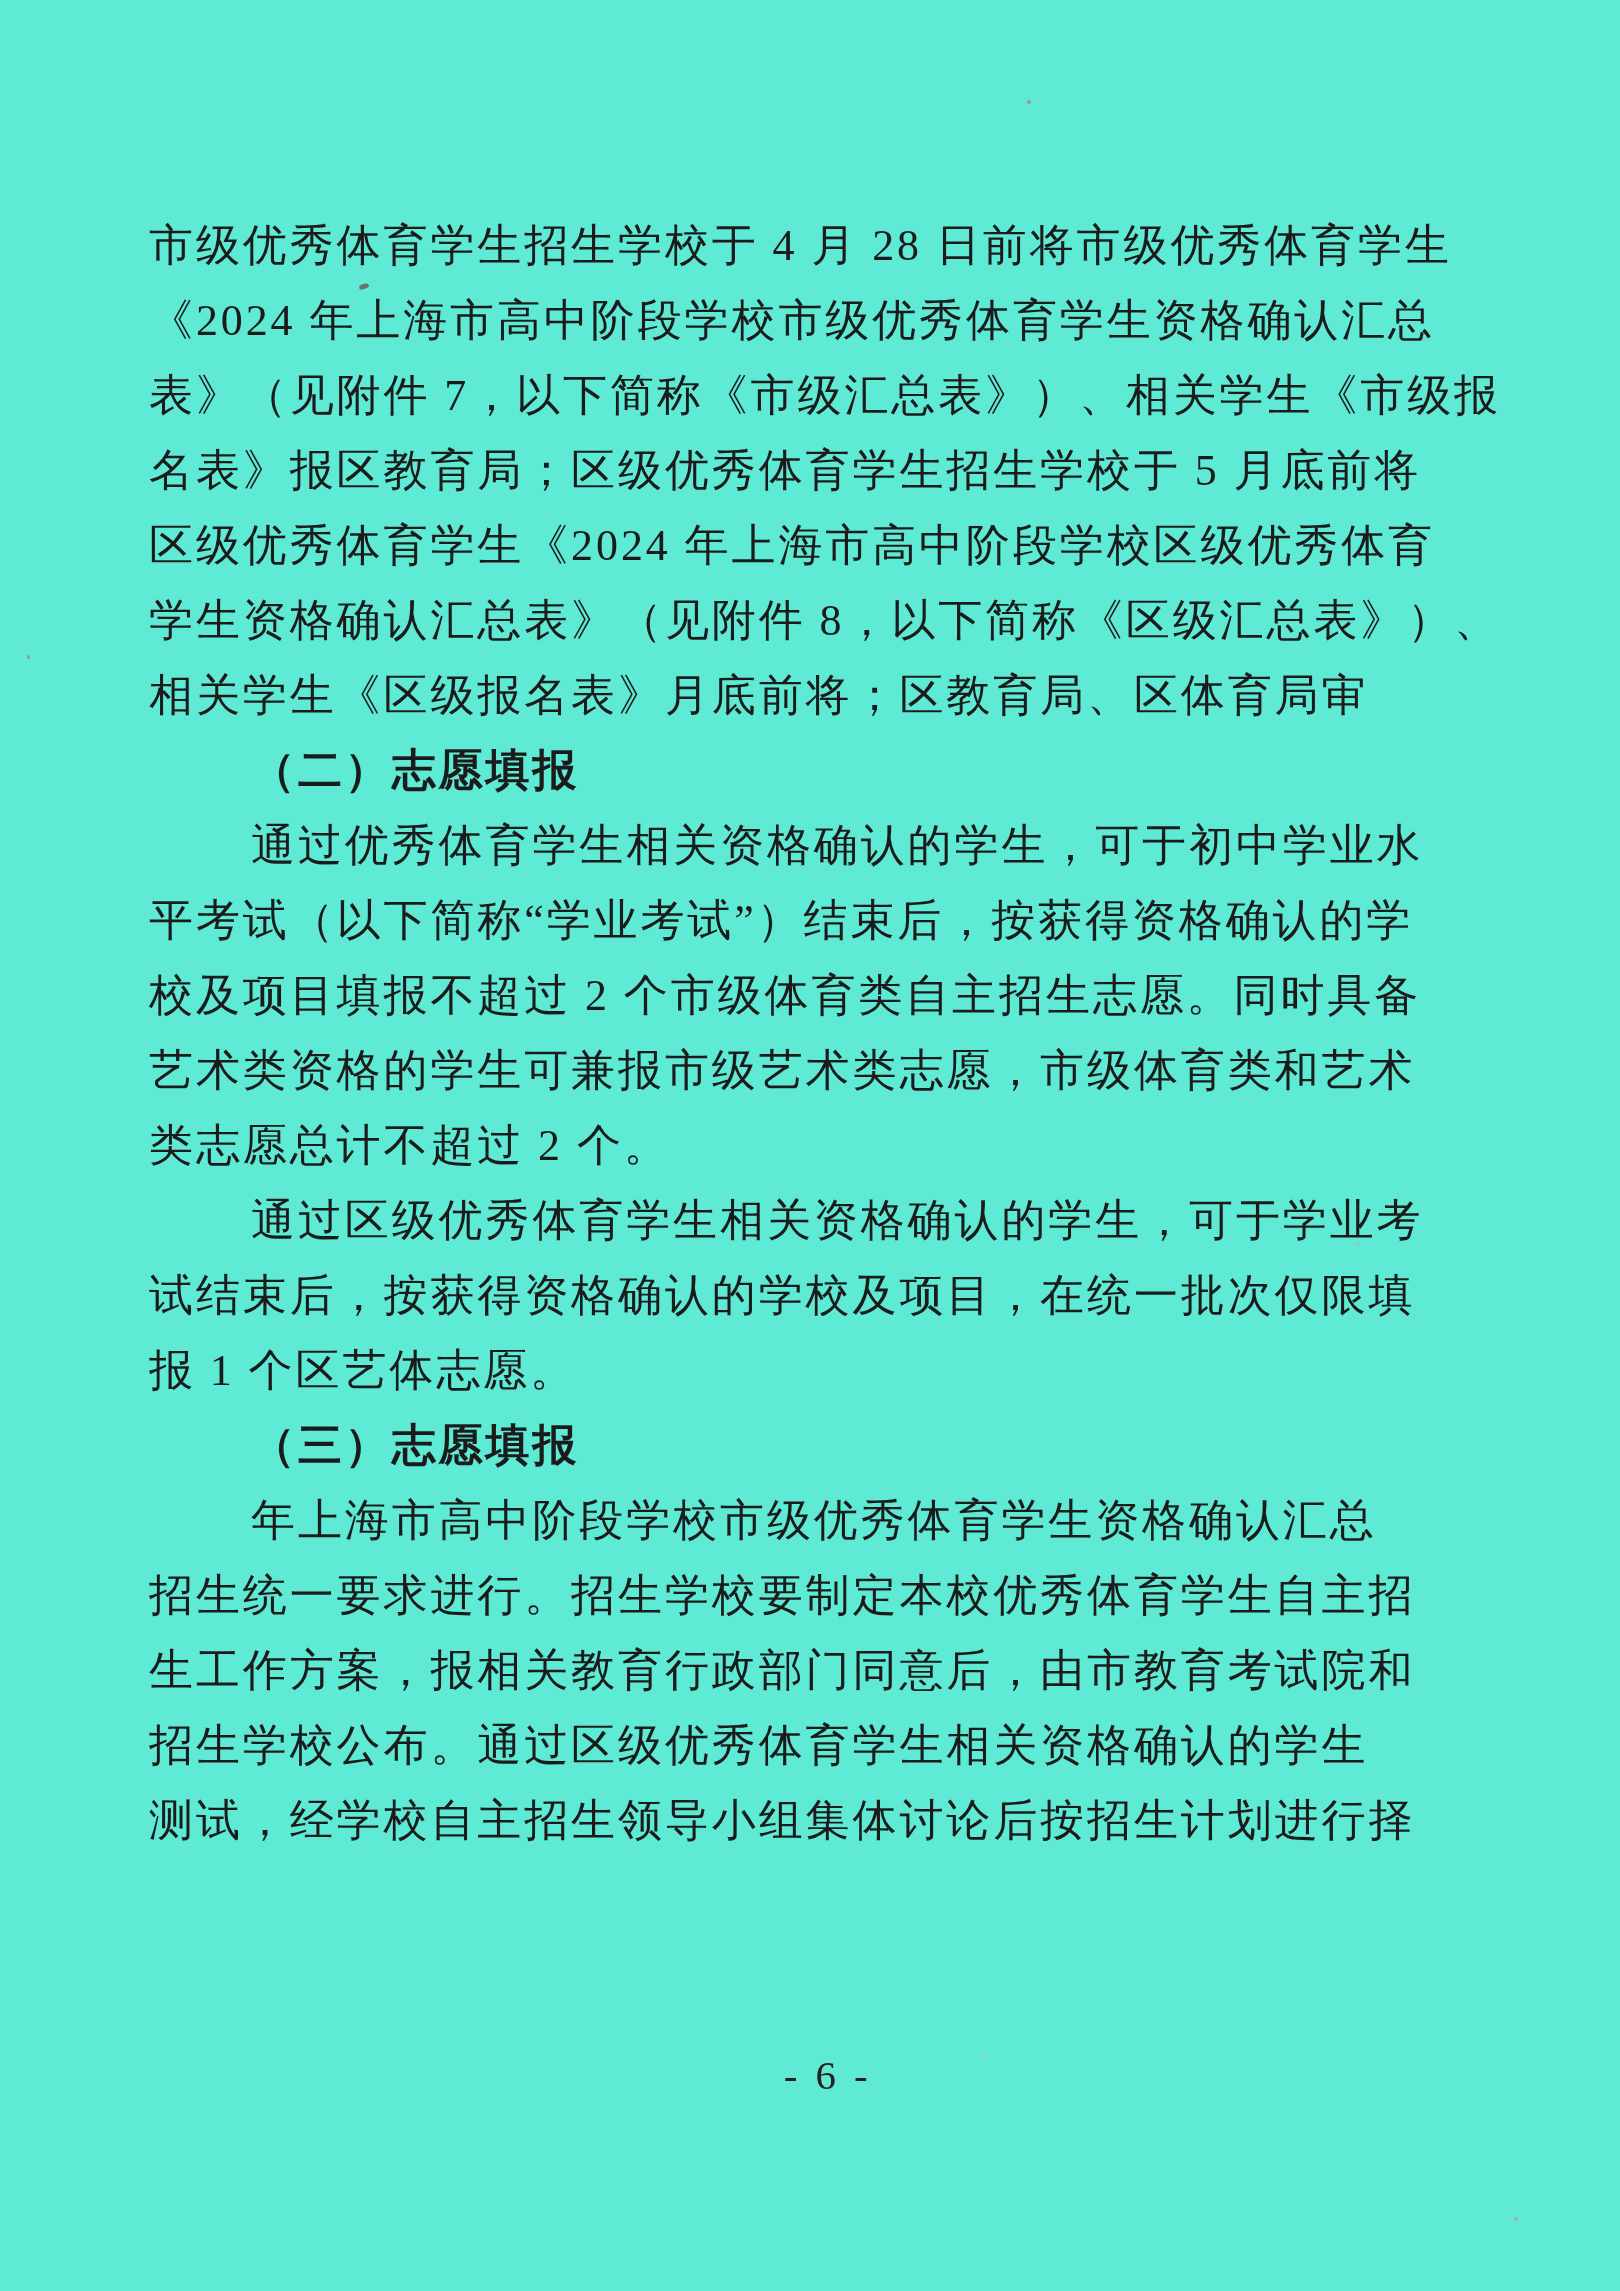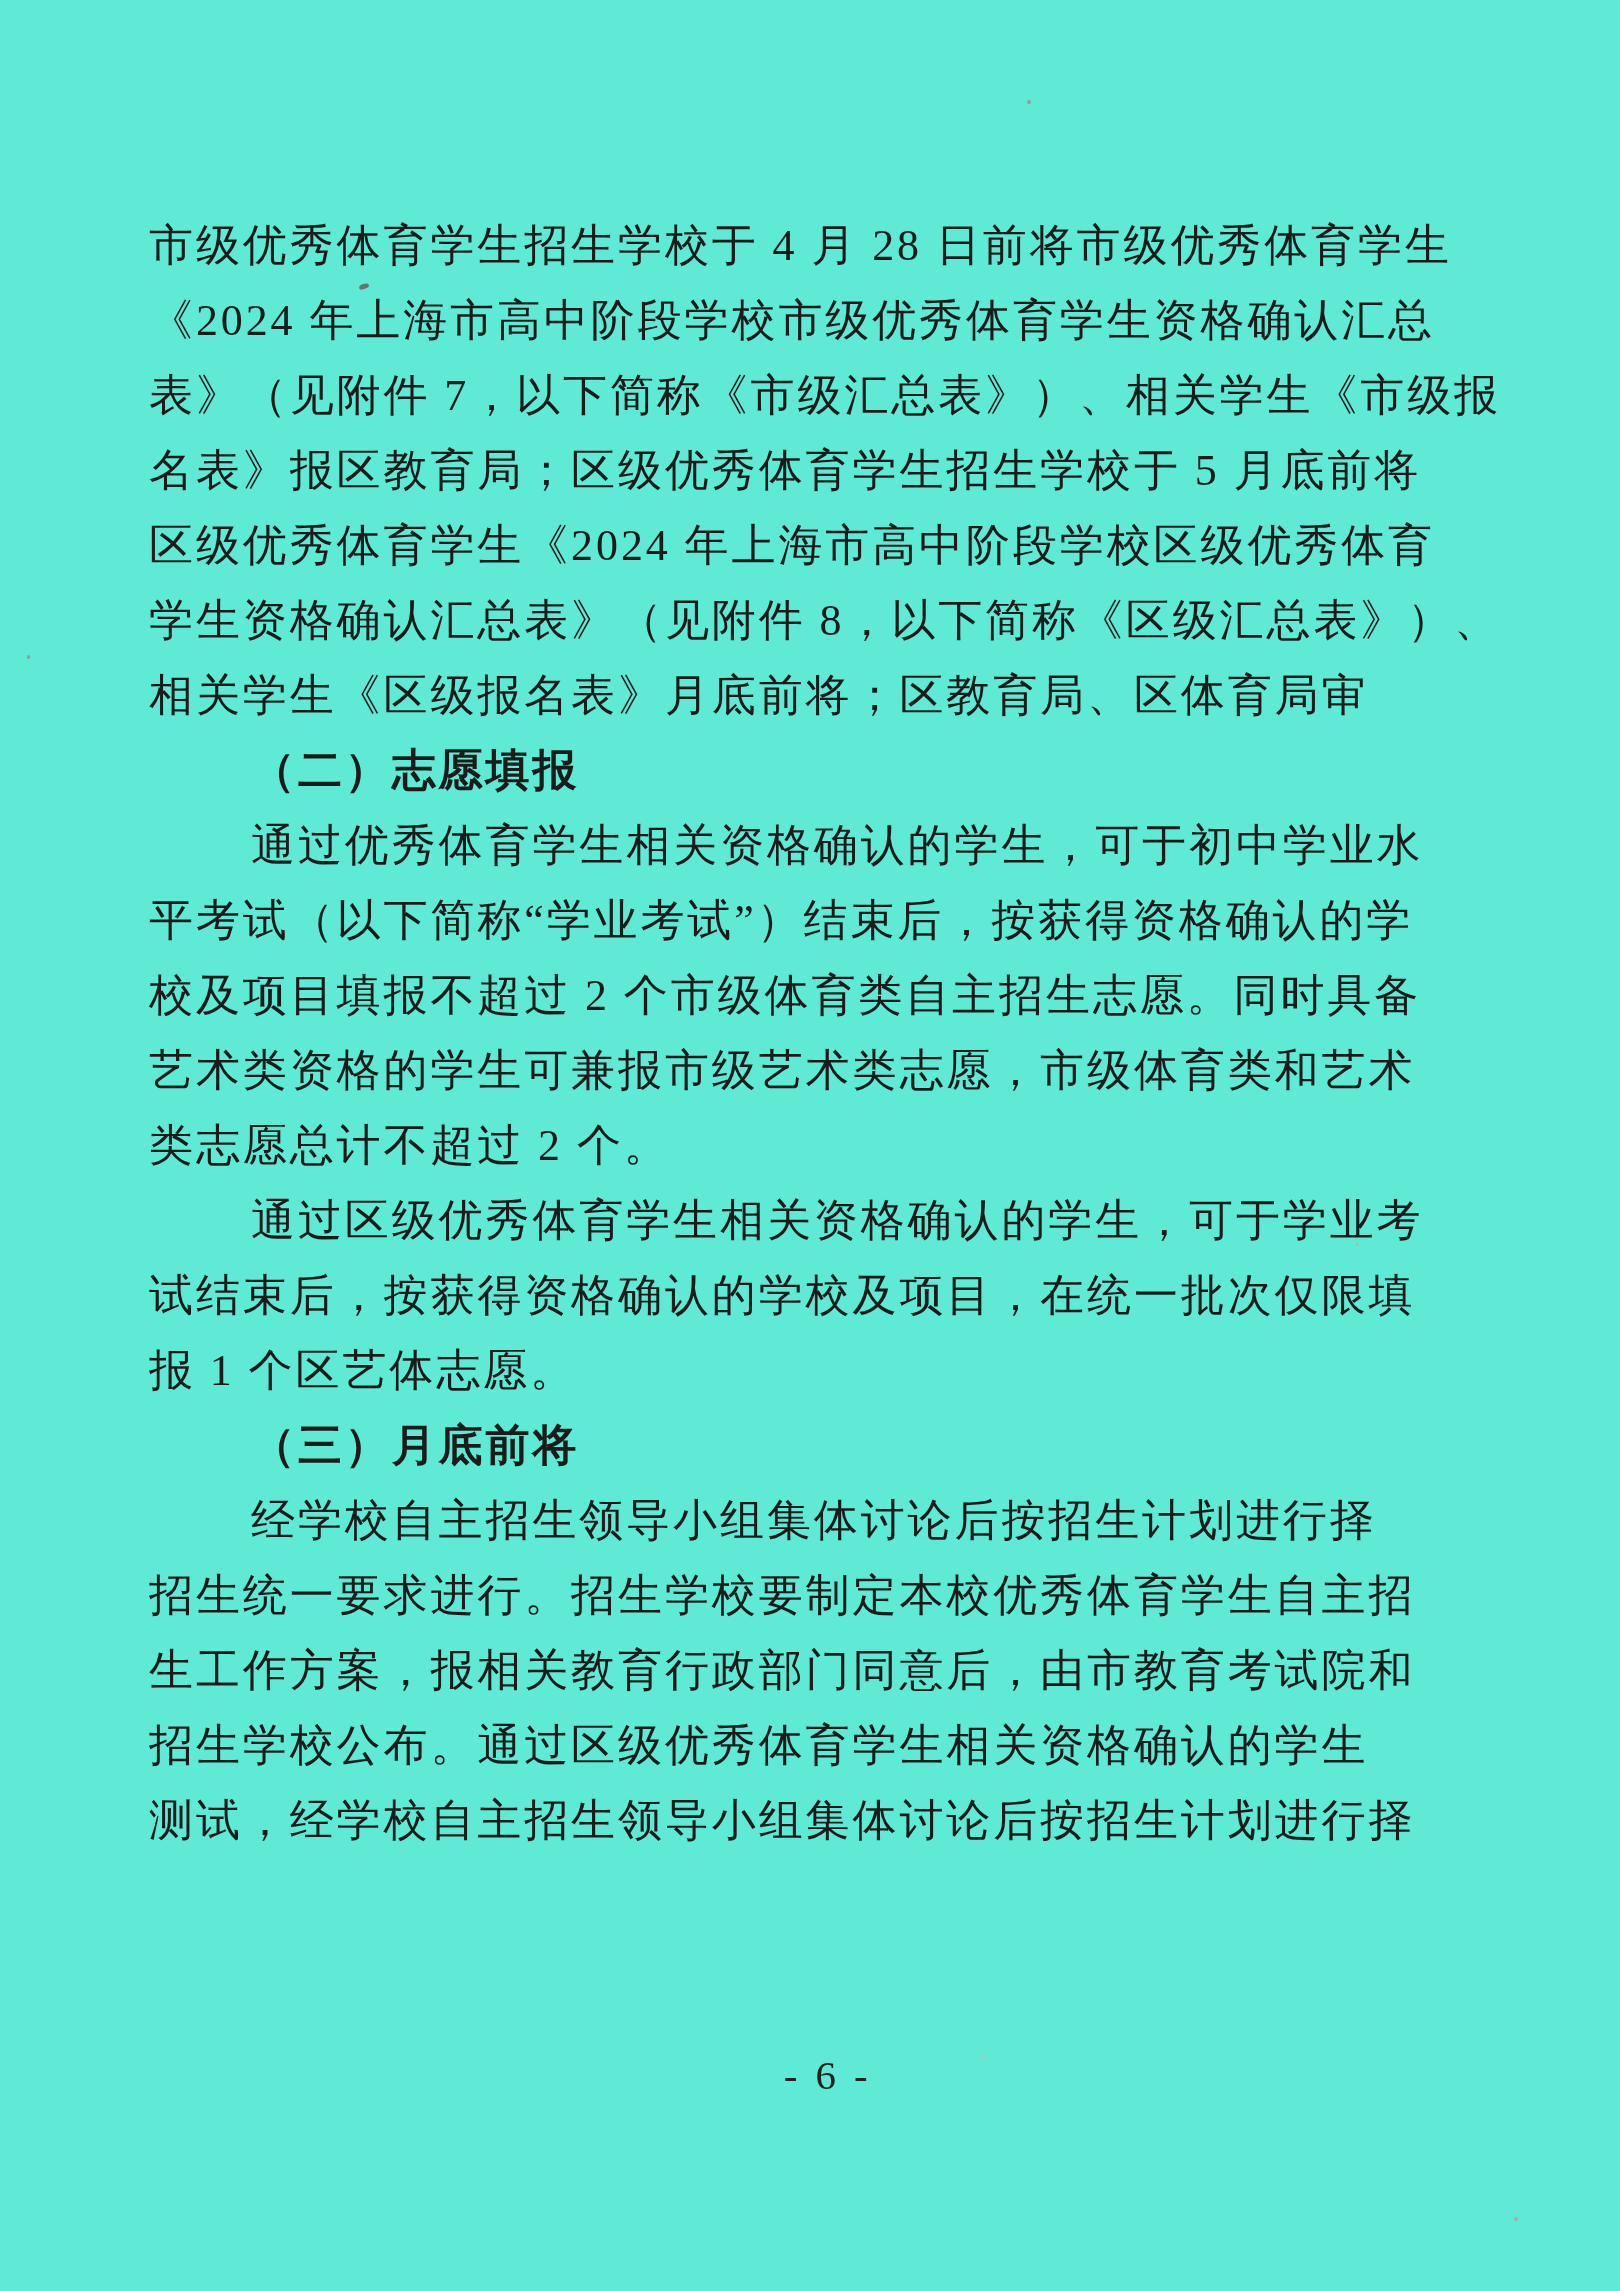--- a/index.html
+++ b/index.html
@@ -70,22 +70,22 @@
       <div class="line">相关学生《区级报名表》月底前将；区教育局、区体育局审</div>
       <div class="line bold indent">（二）志愿填报</div>
       <div class="line indent">通过优秀体育学生相关资格确认的学生，可于初中学业水</div>
       <div class="line">平考试（以下简称“学业考试”）结束后，按获得资格确认的学</div>
       <div class="line">校及项目填报不超过 2 个市级体育类自主招生志愿。同时具备</div>
       <div class="line">艺术类资格的学生可兼报市级艺术类志愿，市级体育类和艺术</div>
       <div class="line">类志愿总计不超过 2 个。</div>
       <div class="line indent">通过区级优秀体育学生相关资格确认的学生，可于学业考</div>
       <div class="line">试结束后，按获得资格确认的学校及项目，在统一批次仅限填</div>
       <div class="line">报 1 个区艺体志愿。</div>
-      <div class="line bold indent">（三）月底前将</div>
-      <div class="line indent">经学校自主招生领导小组集体讨论后按招生计划进行择</div>
+      <div class="line bold indent">（三）志愿填报</div>
+      <div class="line indent">年上海市高中阶段学校市级优秀体育学生资格确认汇总</div>
       <div class="line">招生统一要求进行。招生学校要制定本校优秀体育学生自主招</div>
       <div class="line">生工作方案，报相关教育行政部门同意后，由市教育考试院和</div>
       <div class="line">招生学校公布。通过区级优秀体育学生相关资格确认的学生</div>
       <div class="line">测试，经学校自主招生领导小组集体讨论后按招生计划进行择</div>
     </div>
 
   <div class="page-number">- 6 -</div>
 
   <div class="speck s1"></div>
   <div class="speck s2"></div>

